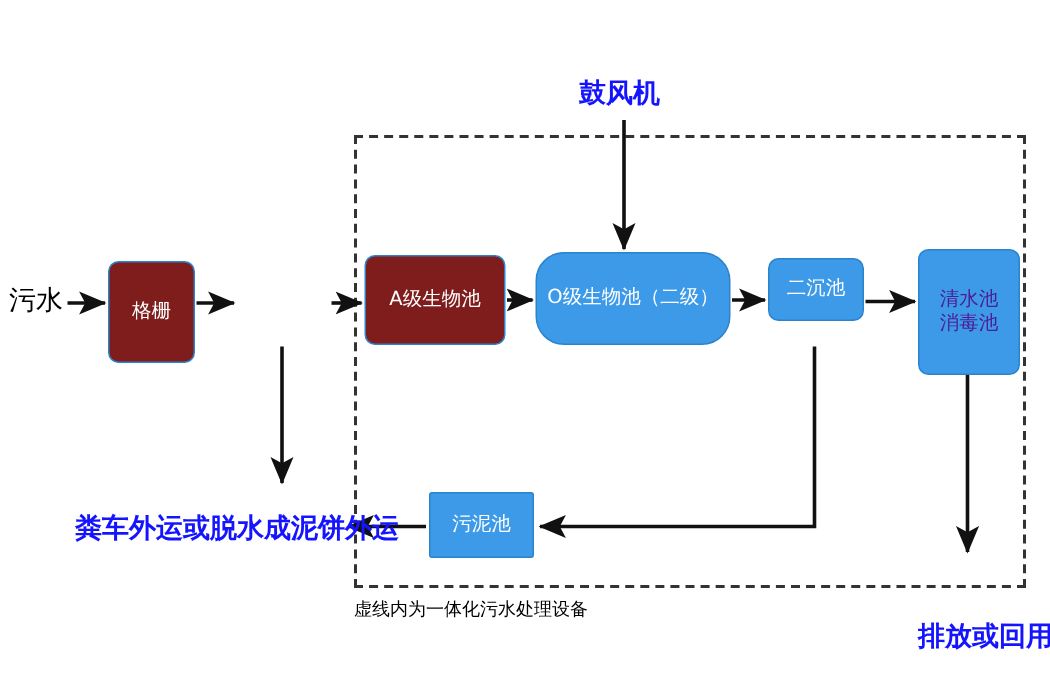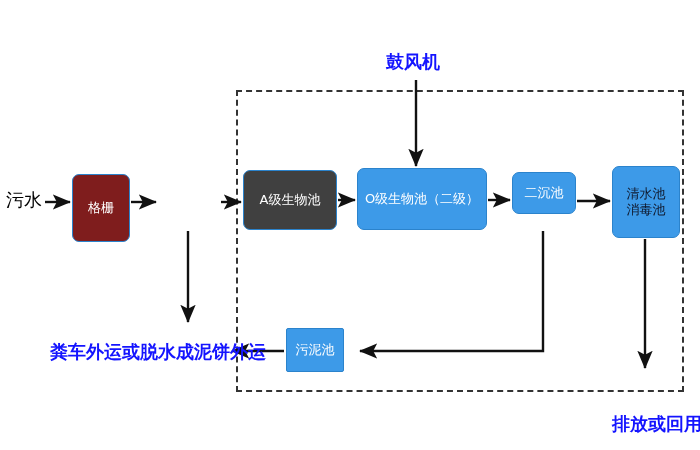--- a/index.html
+++ b/index.html
@@ -80,29 +80,30 @@
       <line x1="416" y1="80" x2="416" y2="166"></line>
       <line x1="188" y1="231" x2="188" y2="322"></line>
       <line x1="645" y1="239" x2="645" y2="368"></line>
       <line x1="284" y1="351" x2="232" y2="351"></line>
     </g>
 
     <path d="M543,231 L543,351 L360,351" stroke="#111111" stroke-width="2.4" fill="none" marker-end="url(#ah)"></path>
   </svg>
 
   <div class="pbox" style="left: 72px; top: 174px; width: 58px; height: 68px; background: #7f1d1d; border-color: rgb(43, 131, 204); color: rgb(255, 255, 255);">格栅</div>
-  <div class="pbox" style="left: 243px; top: 170px; width: 94px; height: 60px; background: #404040; border-color: rgb(43, 131, 204); color: rgb(255, 255, 255);">A级生物池</div>
-  <div class="pbox" style="left: 357px; top: 168px; width: 130px; height: 62px; background: rgb(61, 154, 232); border-color: rgb(43, 131, 204); color: rgb(255, 255, 255);">O级生物池（二级）</div>
+  <div class="pbox" style="left: 243px; top: 170px; width: 94px; height: 60px; background: #7f1d1d; border-color: rgb(43, 131, 204); color: rgb(255, 255, 255);">A级生物池</div>
+  <div class="pbox" style="left: 357px; top: 168px; width: 130px; height: 62px; background: rgb(61, 154, 232); border-color: rgb(43, 131, 204); color: rgb(255, 255, 255); border-radius: 19px;">O级生物池（二级）</div>
   <div class="pbox" style="left: 512px; top: 172px; width: 64px; height: 42px; background: rgb(61, 154, 232); border-color: rgb(43, 131, 204); color: rgb(255, 255, 255);">二沉池</div>
-  <div class="pbox" style="left: 612px; top: 166px; width: 68px; height: 72px; background: rgb(61, 154, 232); border-color: rgb(43, 131, 204); color: #0f172a;">清水池
+  <div class="pbox" style="left: 612px; top: 166px; width: 68px; height: 84px; background: rgb(61, 154, 232); border-color: rgb(43, 131, 204); color: #4c1d95;">清水池
 消毒池</div>
-  <div class="pbox sq" style="left: 286px; top: 328px; width: 58px; height: 44px; background: rgb(61, 154, 232); border-color: rgb(43, 131, 204); color: rgb(255, 255, 255);">污泥池</div>
+  <div class="pbox sq" style="left: 286px; top: 328px; width: 70px; height: 44px; background: rgb(61, 154, 232); border-color: rgb(43, 131, 204); color: rgb(255, 255, 255);">污泥池</div>
 
   <div class="lbl black" style="left: 6px; top: 188px; color: rgb(0, 0, 0); font-family: Liberation Serif, serif;">污水</div>
 
   <div class="lbl blue" style="left: 386px; top: 50px; color: rgb(20, 20, 255);">鼓风机</div>
 
   <div class="lbl blue" style="left: 50px; top: 340px; color: rgb(20, 20, 255);">粪车外运或脱水成泥饼外运</div>
 
   <div class="lbl blue" style="left: 612px; top: 412px; color: rgb(20, 20, 255);">排放或回用</div>
 
+  <div class="lbl cap" style="left: 236px; top: 398px; color: rgb(0, 0, 0);">虚线内为一体化污水处理设备</div>
 
 </div>
 
 </body></html>

